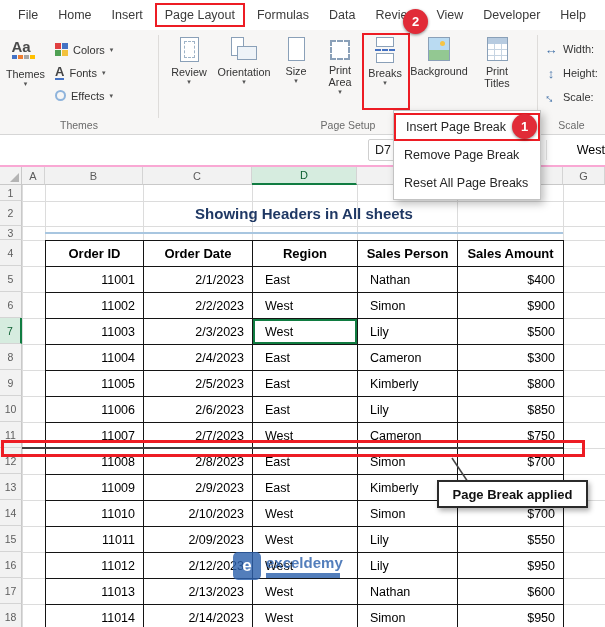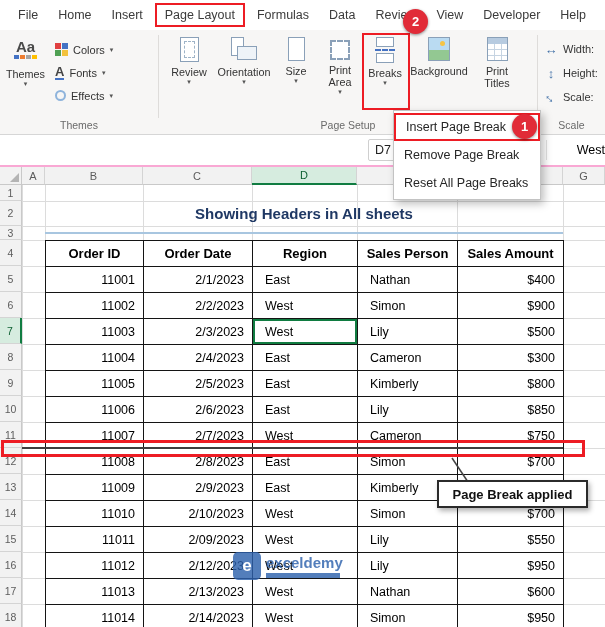--- a/index.html
+++ b/index.html
@@ -24,21 +24,21 @@
 
   .bigbtn { display:flex; flex-direction:column; align-items:center; padding-top:3px;
             font-size:10.8px; color:#333; line-height:12px; cursor:default; }
   .bigbtn .lbl { margin-top:4px; text-align:center; }
   .chev { font-size:7px; color:#555; line-height:8px; }
 
   .smallcol { display:flex; flex-direction:column; margin-left:10px; padding-top:3px; }
   .smallbtn { display:flex; align-items:center; gap:5px; height:23px; font-size:11px; color:#333; }
 
   
-  .ico-themes { width:28px; height:26px; display:flex; flex-direction:column; align-items:center; }
+  .ico-themes { width:28px; height:26px; display:flex; flex-direction:column; align-items:flex-start; }
   .ico-themes .aa { font-size:15px; font-weight:bold; color:#4a4a4a; line-height:17px; }
   .dotrow { display:flex; gap:1px; }
   .dotrow i { width:5px; height:4px; display:block; }
   .pal { width:13px; height:13px; display:grid; grid-template-columns:6px 6px; gap:1px; }
   .pal i { display:block; }
   .ico-fonts { font-size:13px; font-weight:bold; color:#444; border-bottom:2px solid #4472c4; line-height:13px; }
   .ico-effects { width:11px; height:11px; border:2px solid #8fb4dc; border-radius:50%; }
   .pg { width:19px; height:25px; border:1px solid #8aa0b8; background:#fff; position:relative; }
   .pg-inner { position:absolute; inset:3px; border:1px dashed #9fb4c8; }
   .ico-orient { position:relative; width:26px; height:25px; }

